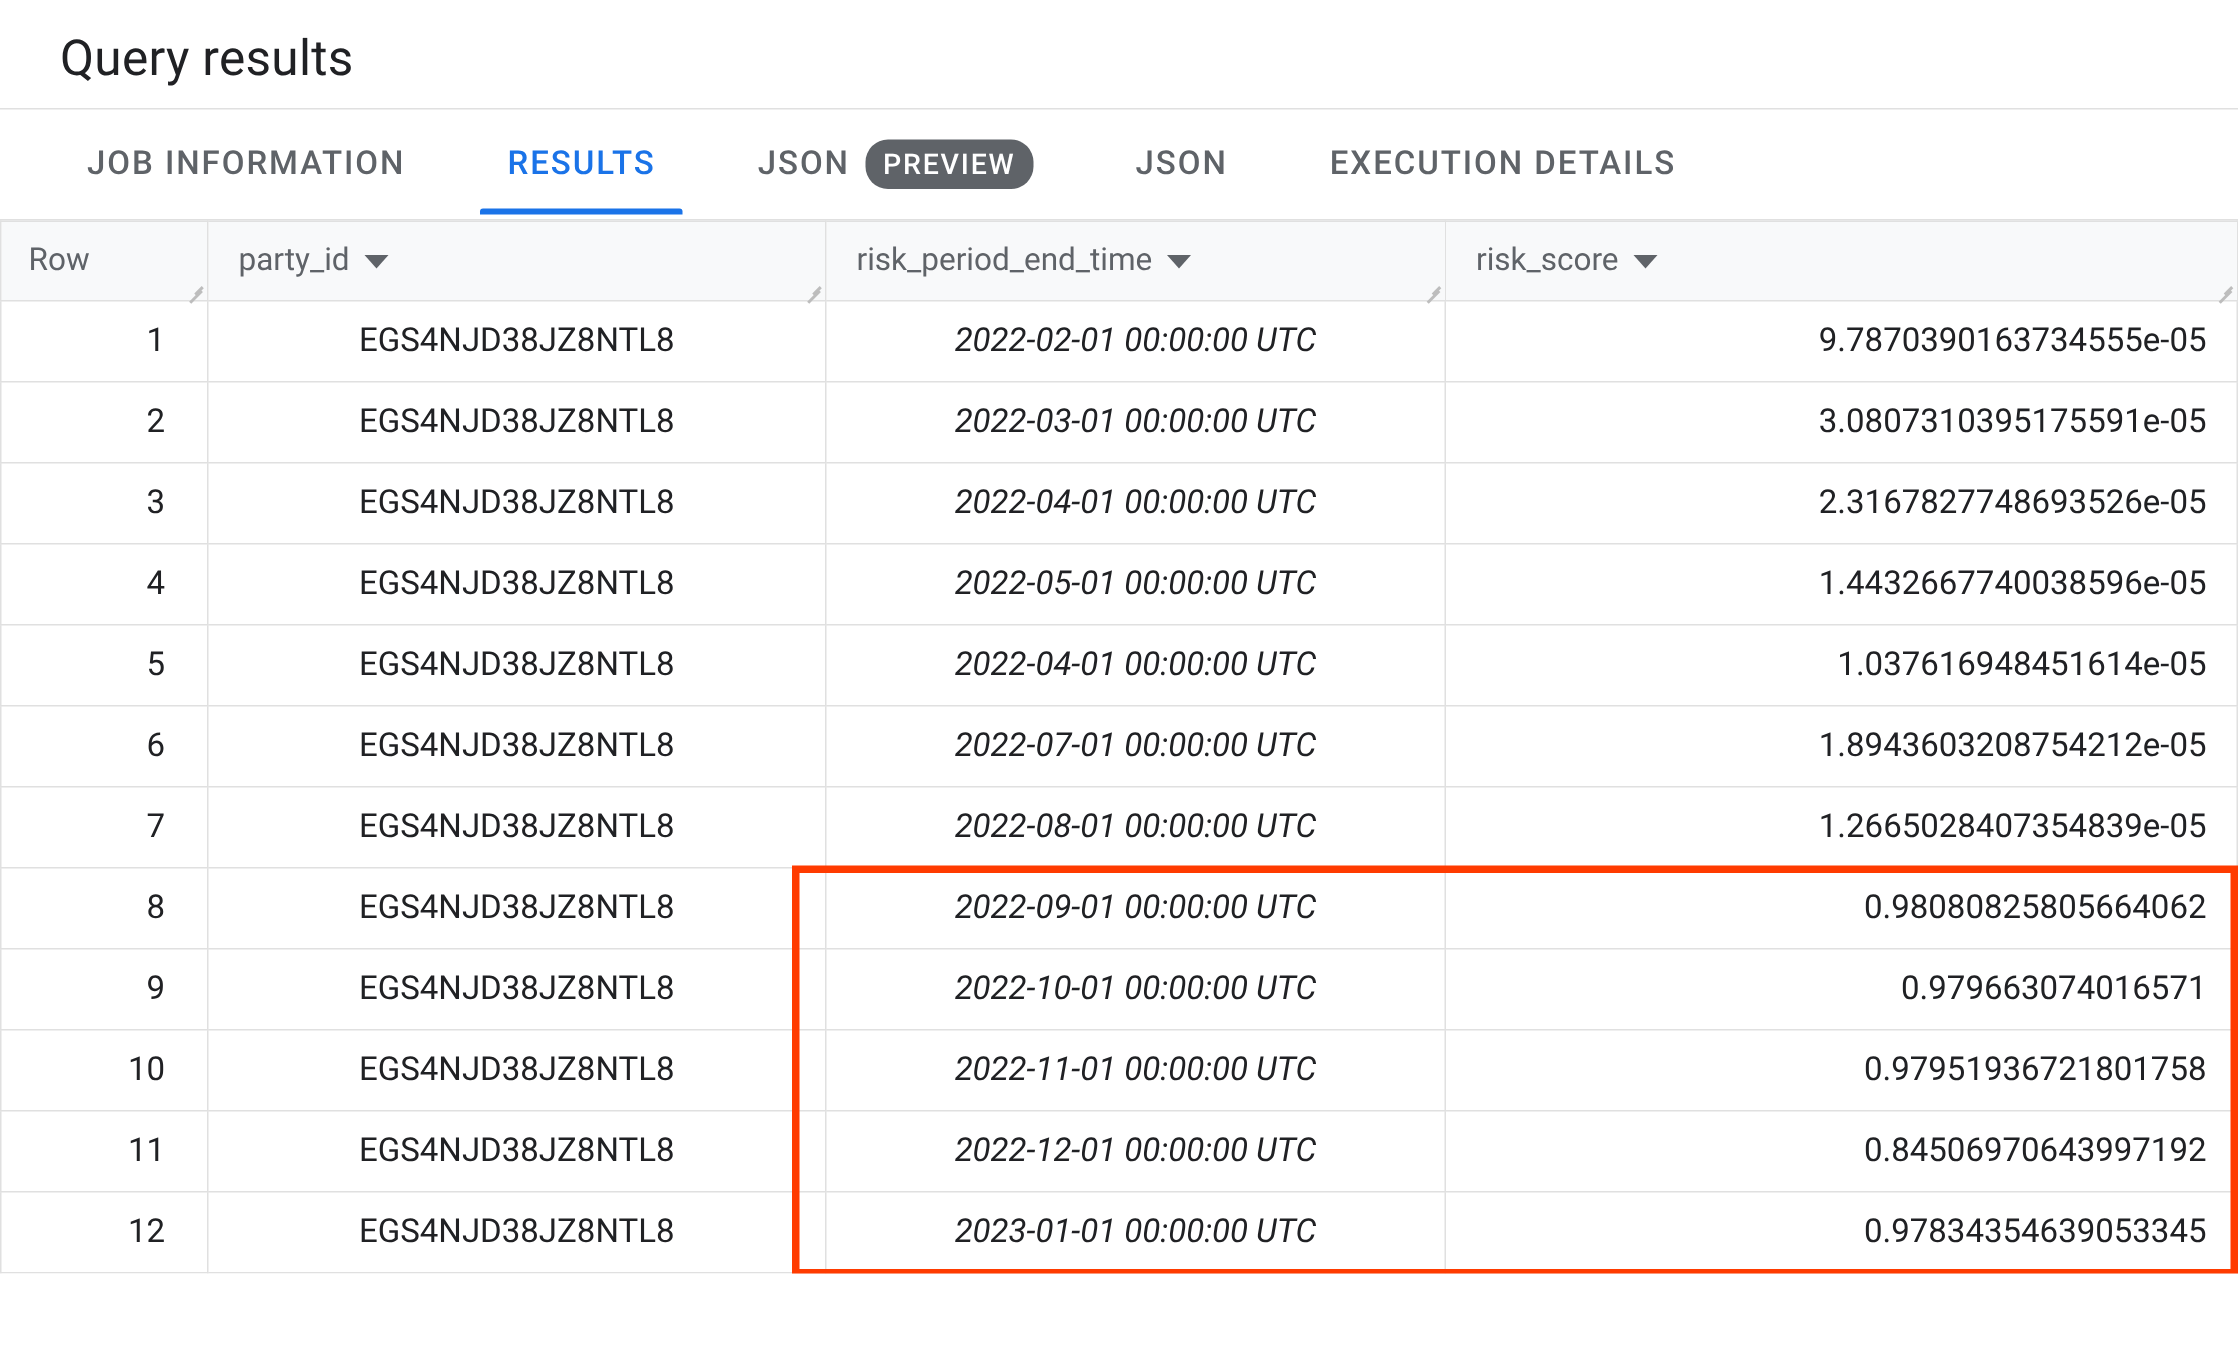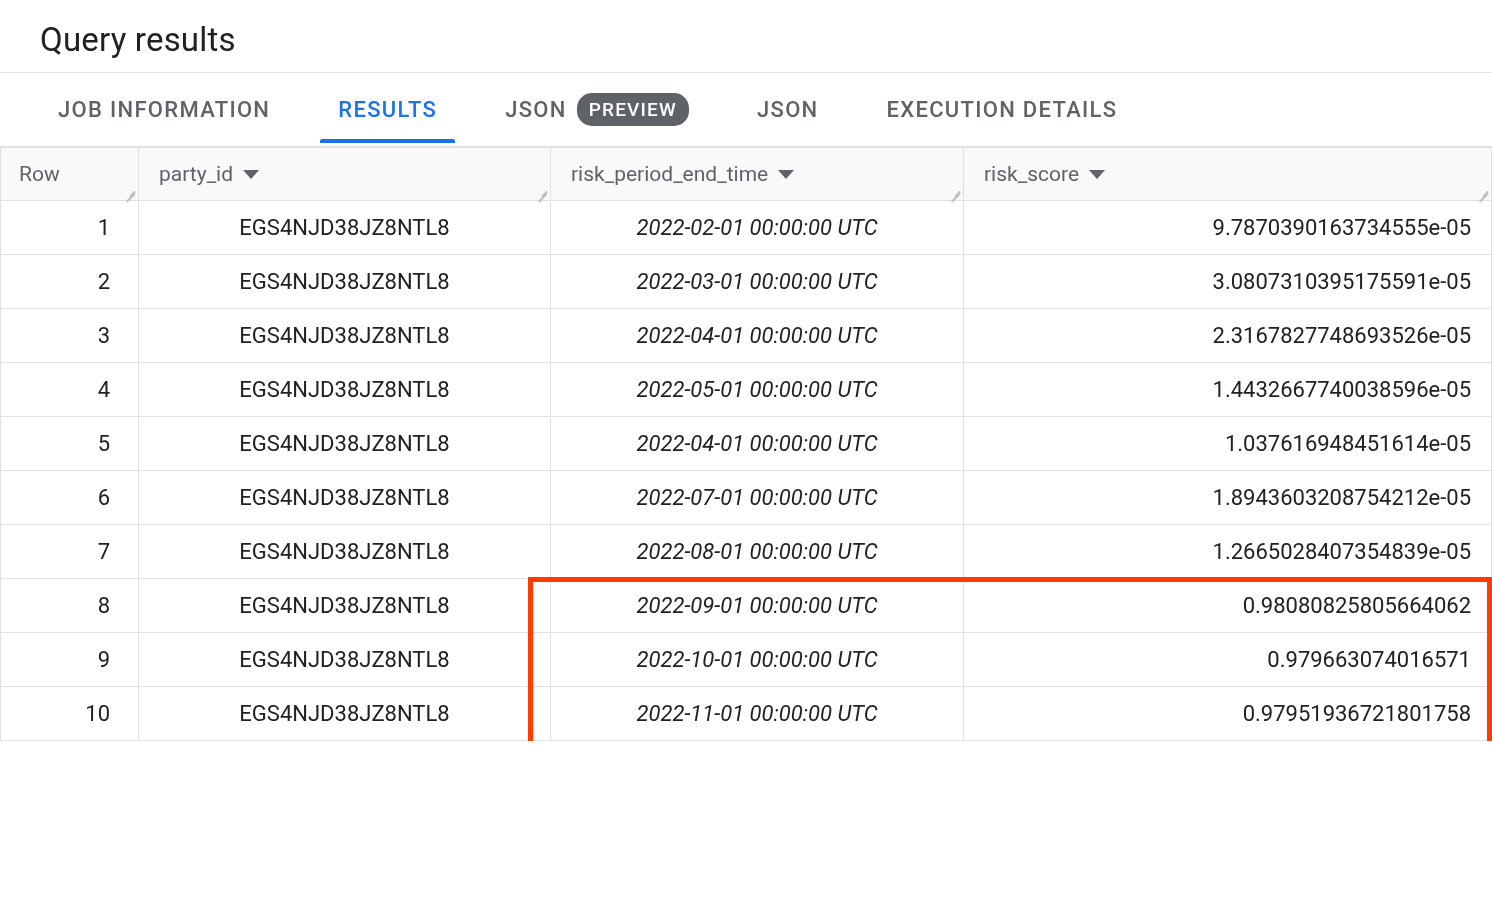--- a/index.html
+++ b/index.html
@@ -248,18 +248,30 @@
             <td class="party">EGS4NJD38JZ8NTL8</td>
             <td class="time">2022-10-01 00:00:00 UTC</td>
             <td class="score">0.979663074016571</td>
           </tr>
           <tr>
             <td class="rownum">10</td>
             <td class="party">EGS4NJD38JZ8NTL8</td>
             <td class="time">2022-11-01 00:00:00 UTC</td>
             <td class="score">0.97951936721801758</td>
           </tr>
+          <tr>
+            <td class="rownum">11</td>
+            <td class="party">EGS4NJD38JZ8NTL8</td>
+            <td class="time">2022-12-01 00:00:00 UTC</td>
+            <td class="score">0.84506970643997192</td>
+          </tr>
+          <tr>
+            <td class="rownum">12</td>
+            <td class="party">EGS4NJD38JZ8NTL8</td>
+            <td class="time">2023-01-01 00:00:00 UTC</td>
+            <td class="score">0.97834354639053345</td>
+          </tr>
         </tbody>
     </table>
     <div id="highlight" class="highlight-box" style="left: 527.5px; top: 429.5px; width: 964.5px; height: 274px;"></div>
   </div>
 
 </div>
 
 </body></html>

